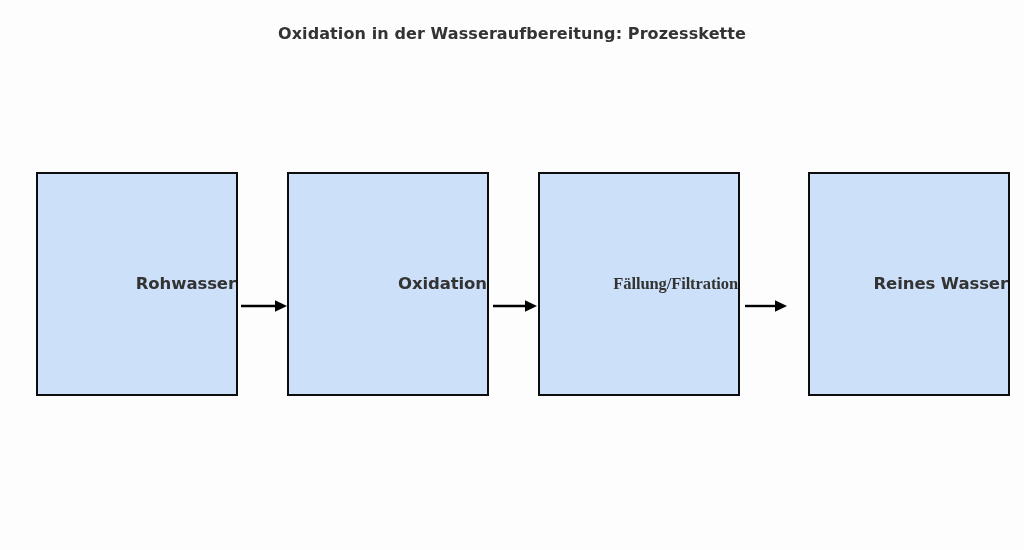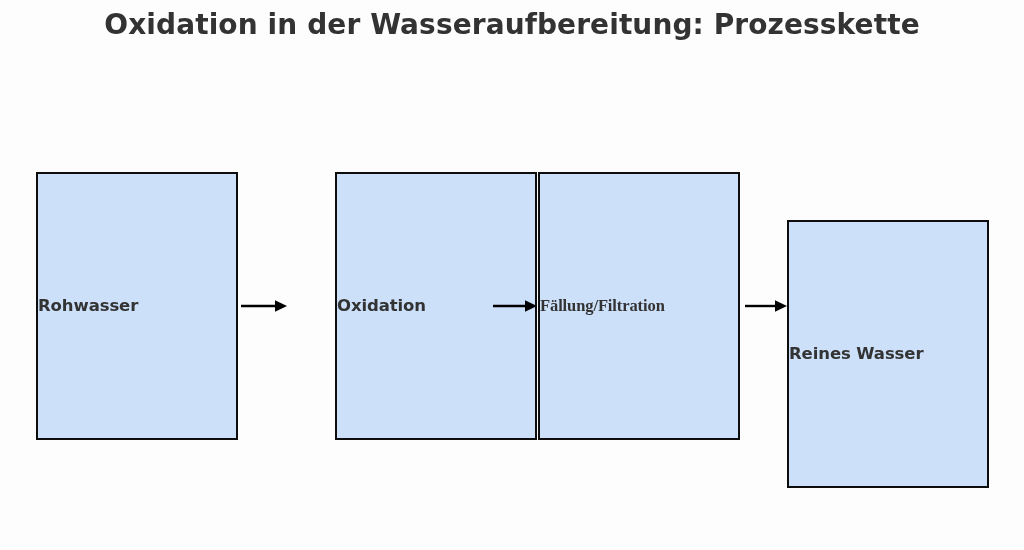--- a/index.html
+++ b/index.html
@@ -12,48 +12,48 @@
   }
   #canvas {
     position: relative;
     width: 1024px;
     height: 550px;
     background: #fdfdfd;
     overflow: hidden;
   }
   #diagram-title {
     position: absolute;
-    top: 8px;
+    top: 24px;
     left: 0;
     width: 1024px;
     text-align: center;
-    font-size: 28px;
+    font-size: 16px;
     font-weight: bold;
     color: #333333;
     letter-spacing: 0.1px;
     white-space: nowrap;
   }
   #flow-row {
     position: absolute;
     top: 172px;
     left: 36px;
     width: 952px;
     height: 268px;
   }
   .process-box {
     position: absolute;
     top: 0;
     width: 202px;
-    height: 268px;
+    height: 224px;
     box-sizing: border-box;
     background: #cce0fa;
     border: 2.5px solid #0d0d0d;
     display: flex;
     align-items: center;
-    justify-content: flex-start;
+    justify-content: flex-end;
   }
   .process-box-label {
     font-size: 16.5px;
     font-weight: bold;
     color: #333333;
     white-space: nowrap;
     line-height: 1;
     letter-spacing: -0.1px;
   }
   .connector {
@@ -82,21 +82,21 @@
       <span class="process-box-label">Rohwasser</span>
     </div>
 
     <div class="connector" style="left:205px; width:46px;">
       <svg class="connector-svg" width="46" height="16" viewBox="0 0 46 16">
         <line x1="0" y1="8" x2="36" y2="8" stroke="#000000" stroke-width="2.4"></line>
         <polygon points="34,2.2 46,8 34,13.8" fill="#000000"></polygon>
       </svg>
     </div>
 
-    <div class="process-box" style="left:251px;margin-left:48px;">
+    <div class="process-box" style="left:251px;">
       <span class="process-box-label">Oxidation</span>
     </div>
 
     <div class="connector" style="left:457px; width:44px;">
       <svg class="connector-svg" width="44" height="16" viewBox="0 0 44 16">
         <line x1="0" y1="8" x2="34" y2="8" stroke="#000000" stroke-width="2.4"></line>
         <polygon points="32,2.2 44,8 32,13.8" fill="#000000"></polygon>
       </svg>
     </div>
 
@@ -104,18 +104,18 @@
       <span class="process-box-label">Fällung/Filtration</span>
     </div>
 
     <div class="connector" style="left:709px; width:42px;">
       <svg class="connector-svg" width="42" height="16" viewBox="0 0 42 16">
         <line x1="0" y1="8" x2="32" y2="8" stroke="#000000" stroke-width="2.4"></line>
         <polygon points="30,2.2 42,8 30,13.8" fill="#000000"></polygon>
       </svg>
     </div>
 
-    <div class="process-box" style="left:751px;margin-top:48px;">
+    <div class="process-box" style="left:772px;">
       <span class="process-box-label">Reines Wasser</span>
     </div>
 
   </div>
 </div>
 
 </body></html>

